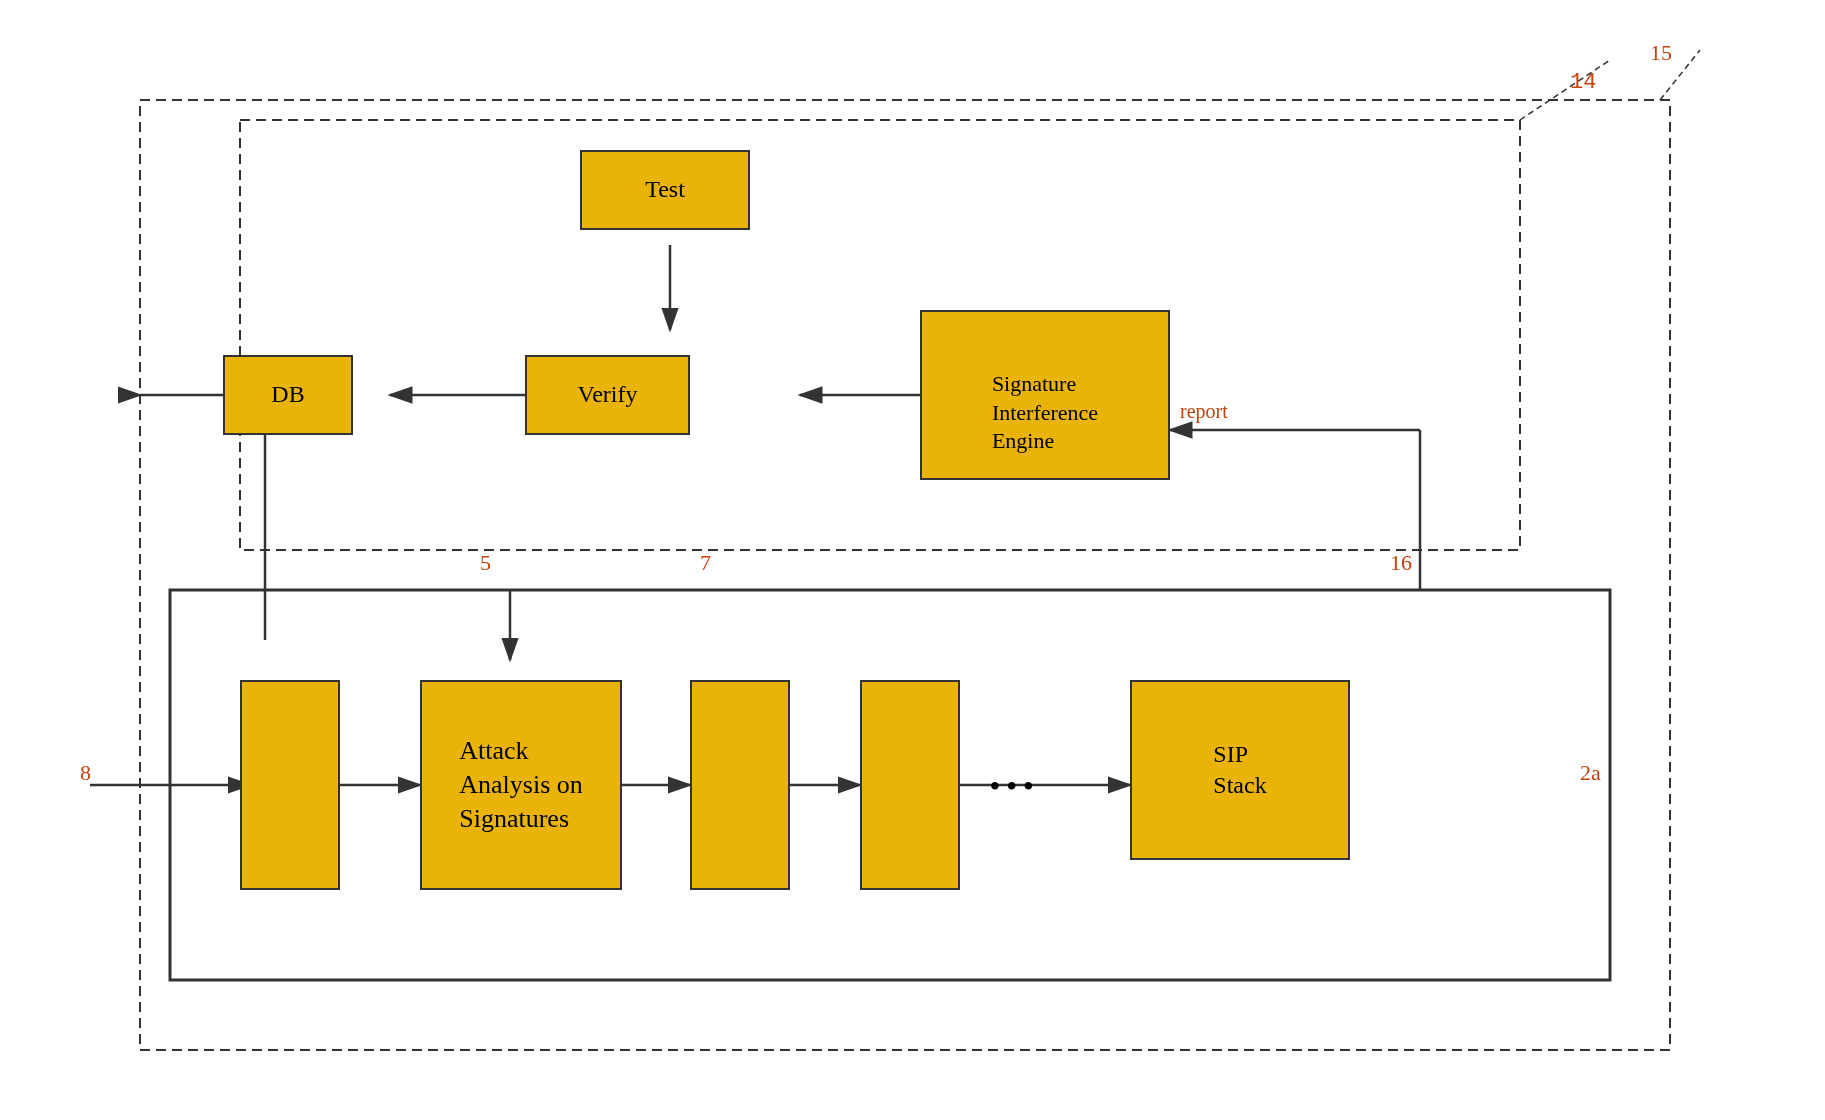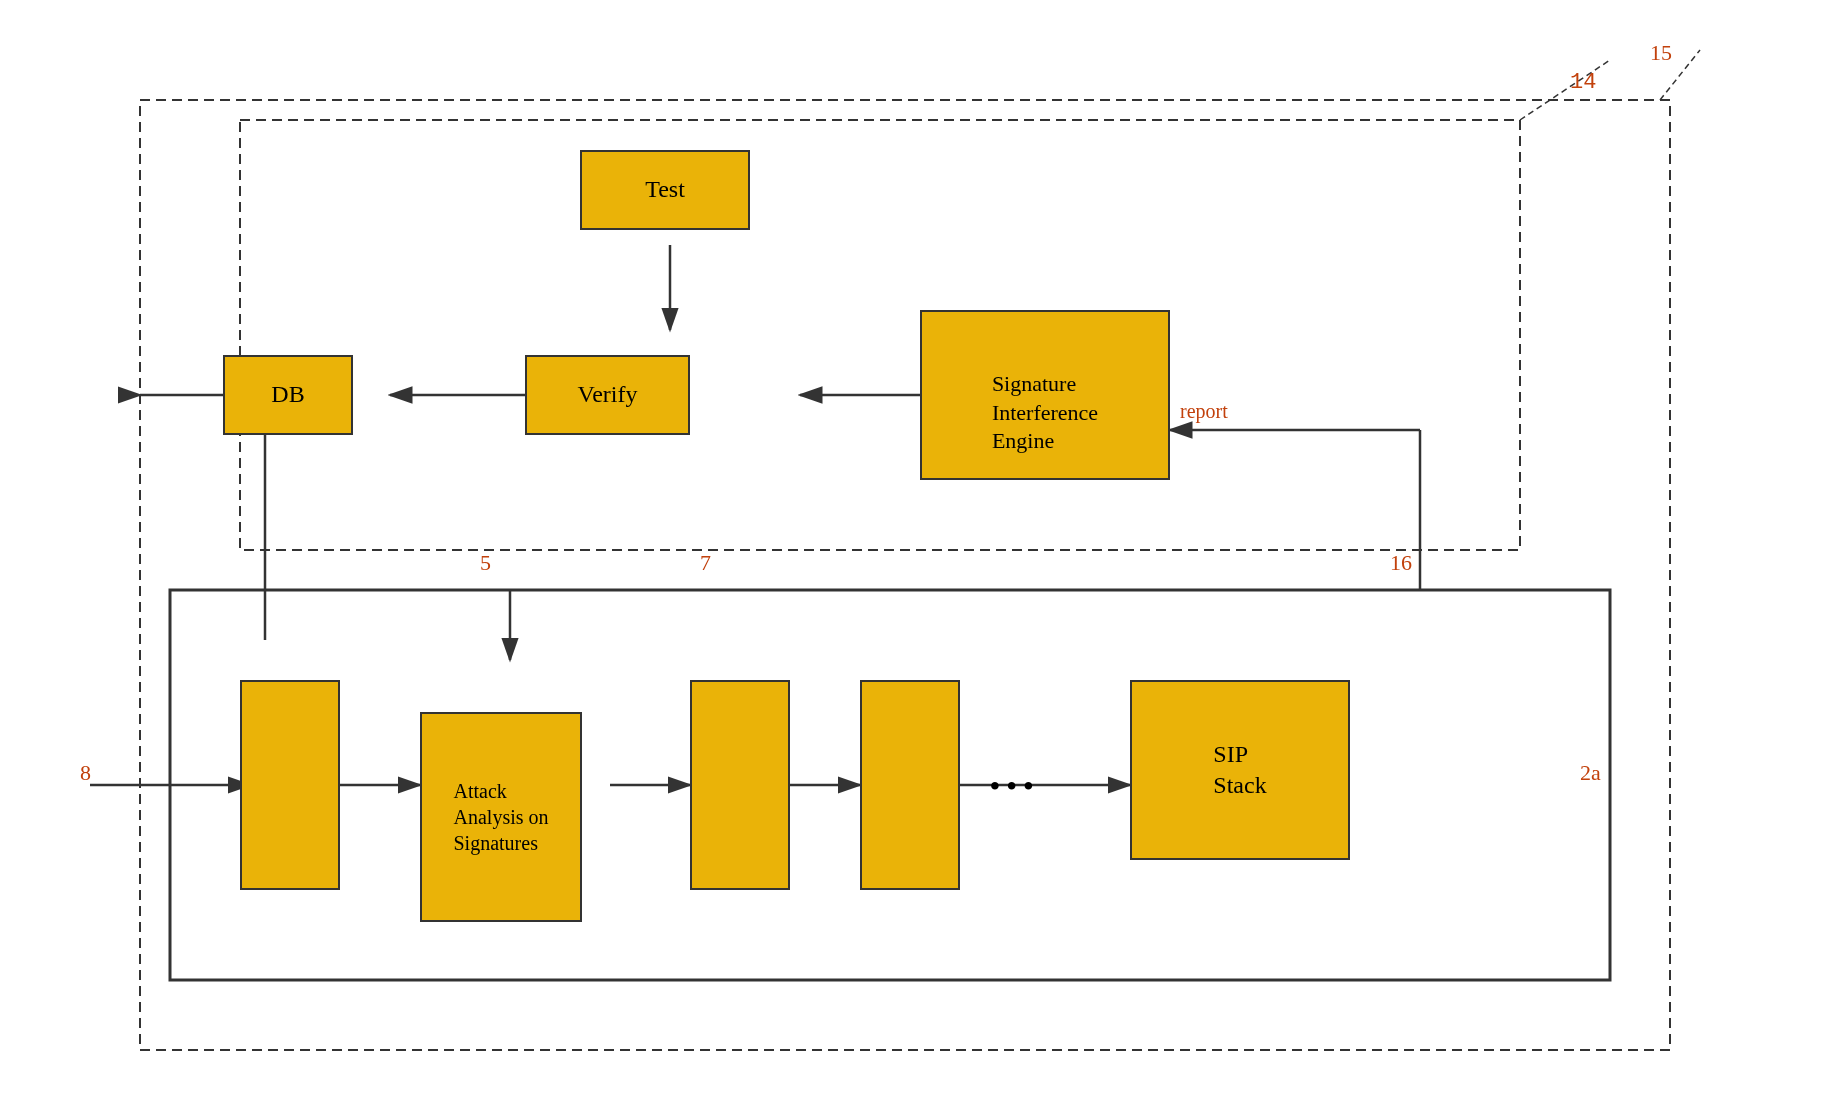--- a/index.html
+++ b/index.html
@@ -124,21 +124,21 @@
 Engine</span>
   </div>
 
   <div class="ref-label" style="left:1100px; top:360px; font-size:20px;">
     <span>report</span>
   </div>
 
   <div class="block" style="left:160px; top:640px; width:100px; height:210px;">
   </div>
 
-  <div class="block" style="left:340px; top:672px; width:162px; height:210px; font-size:20px; white-space:pre-line;">
+  <div class="block" style="left:340px; top:640px; width:202px; height:210px; font-size:26px; white-space:pre-line;">
     <span style="white-space:pre-line;">Attack
 Analysis on
 Signatures</span>
   </div>
 
   <div class="block" style="left:610px; top:640px; width:100px; height:210px;">
   </div>
 
   <div class="block" style="left:780px; top:640px; width:100px; height:210px;">
   </div>

